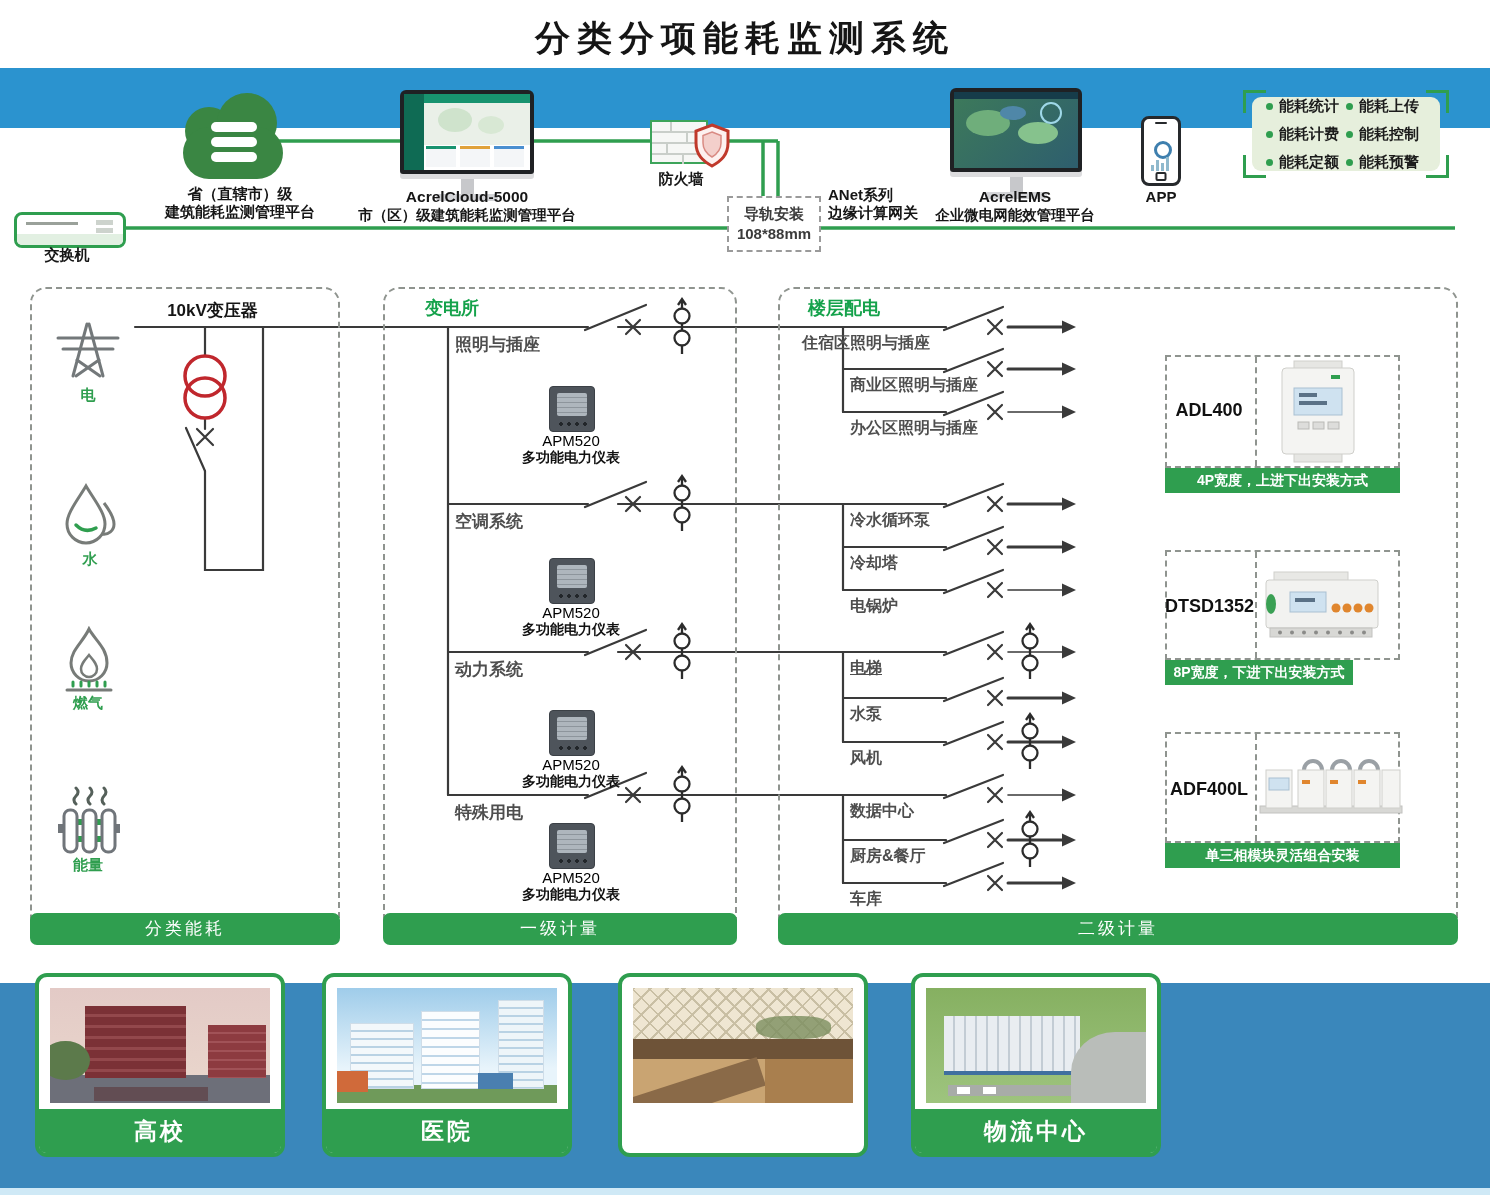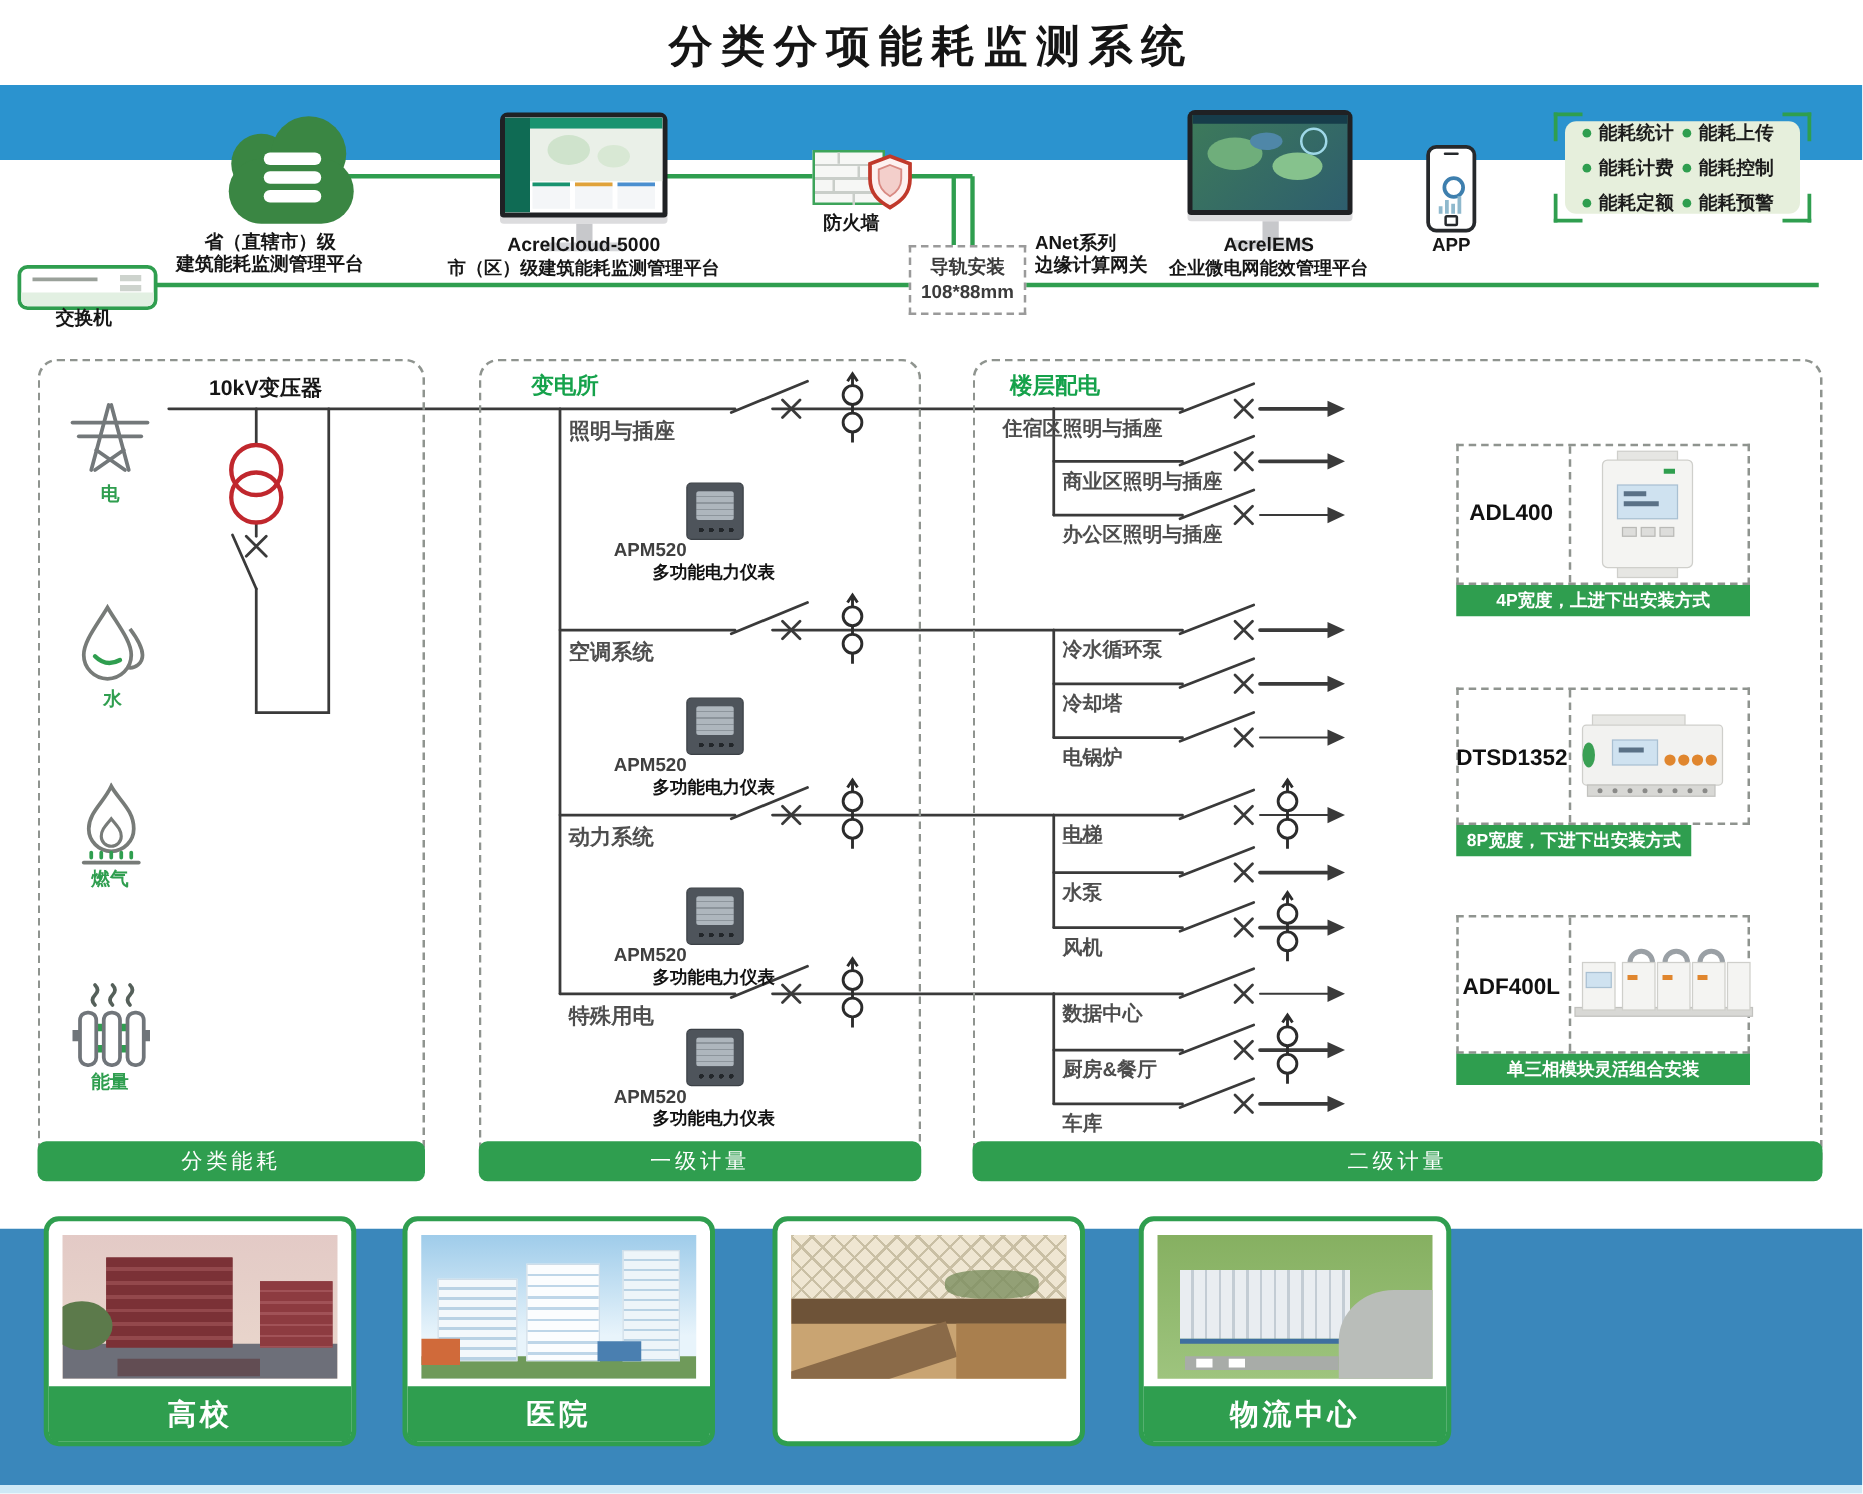--- a/index.html
+++ b/index.html
@@ -85,21 +85,21 @@
   .glabel{font-size:15px;font-weight:800;color:#2f9e4f;text-align:center;}
   
   .apm{width:44px;height:44px;background:#4e545b;border-radius:4px;border:1px solid #3b4046;}
   .apm .scr{position:absolute;left:7px;top:6px;width:30px;height:23px;background:#aeb6bd;border-radius:2px;
             background-image:repeating-linear-gradient(#aeb6bd 0 4px,#8d959c 4px 5px);}
   .apm .dots{position:absolute;left:7px;bottom:5px;width:30px;height:4px;
              background:radial-gradient(circle 2px at 4px 2px,#22262a 95%,transparent),
                         radial-gradient(circle 2px at 12px 2px,#22262a 95%,transparent),
                         radial-gradient(circle 2px at 20px 2px,#22262a 95%,transparent),
                         radial-gradient(circle 2px at 28px 2px,#22262a 95%,transparent);}
-  .mcap1{font-size:15px;font-weight:700;color:#404040;}
+  .mcap1{font-size:15px;font-weight:400;text-align:center;color:#000000;}
   .mcap2{font-size:14px;font-weight:800;text-align:center;color:#111;}
   
   .pbox{border:2px dashed #8f948f;background:#fff;box-sizing:border-box;}
   .pdiv{border-left:2px dashed #8f948f;position:absolute;top:0;bottom:0;left:88px;}
   .model{font-size:18px;font-weight:800;text-align:center;color:#111;}
   .note{background:#2f9e4f;color:#fff;font-size:14px;font-weight:700;text-align:center;line-height:25px;height:25px;}
   
   .card{top:973px;width:250px;height:184px;background:#fff;border:4px solid #2f9e4f;border-radius:12px;box-sizing:border-box;}
   .card .photo{position:absolute;left:11px;right:11px;top:11px;height:115px;overflow:hidden;}
   .card .lbl{position:absolute;left:0;right:0;bottom:0;height:44px;background:#2f9e4f;border-radius:0 0 7px 7px;
@@ -247,21 +247,21 @@
   <div class="abs cap" style="left:14px;top:246px;width:106px;">交换机</div>
 
   <div class="abs cloud">
     <div class="b" style="left:2px;top:14px;width:48px;height:48px;"></div>
     <div class="b" style="left:34px;top:0;width:60px;height:60px;"></div>
     <div class="body"></div>
     <div class="bar" style="top:29px;"></div>
       <div class="bar" style="top:44px;"></div>
       <div class="bar" style="top:59px;"></div>
   </div>
-  <div class="abs cap" style="left:116px;top:185px;width:200px;">
+  <div class="abs cap" style="left:140px;top:185px;width:200px;">
     <div>省（直辖市）级</div>
       <div>建筑能耗监测管理平台</div>
   </div>
 
   <div class="abs monitor" style="left:400px;top:90px;">
     <div class="mscreen">
         <div class="mui mui1">
       <div class="side"></div>
           <div class="top"></div>
           <div class="map"></div>

